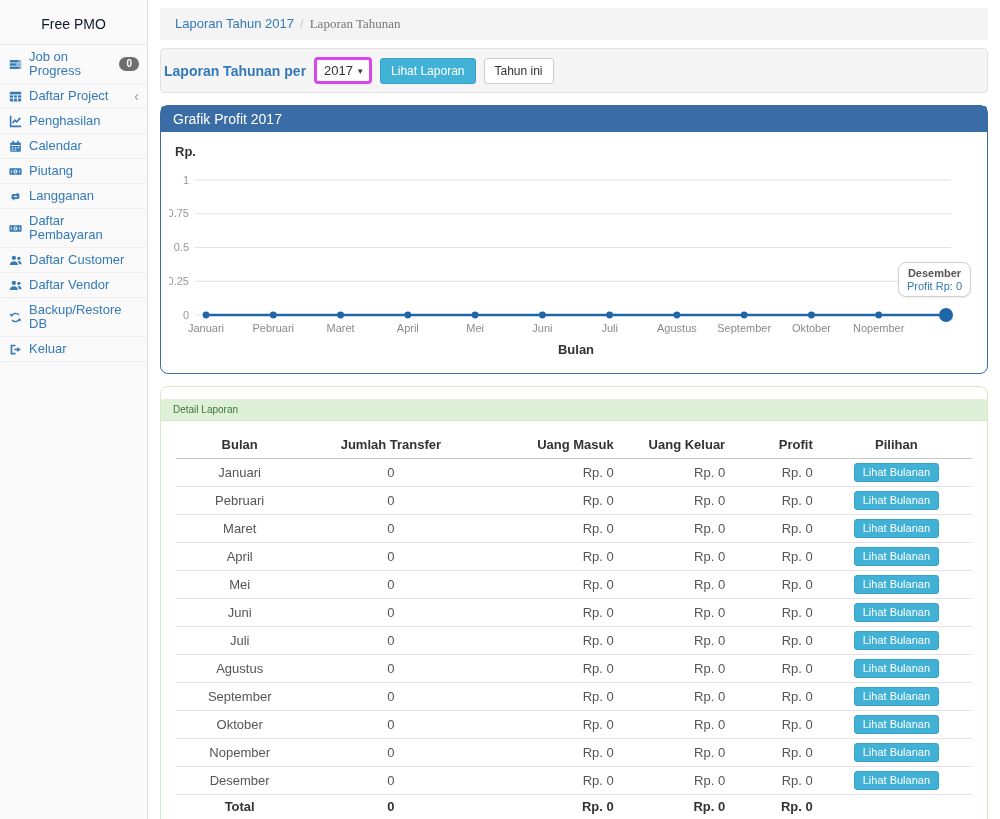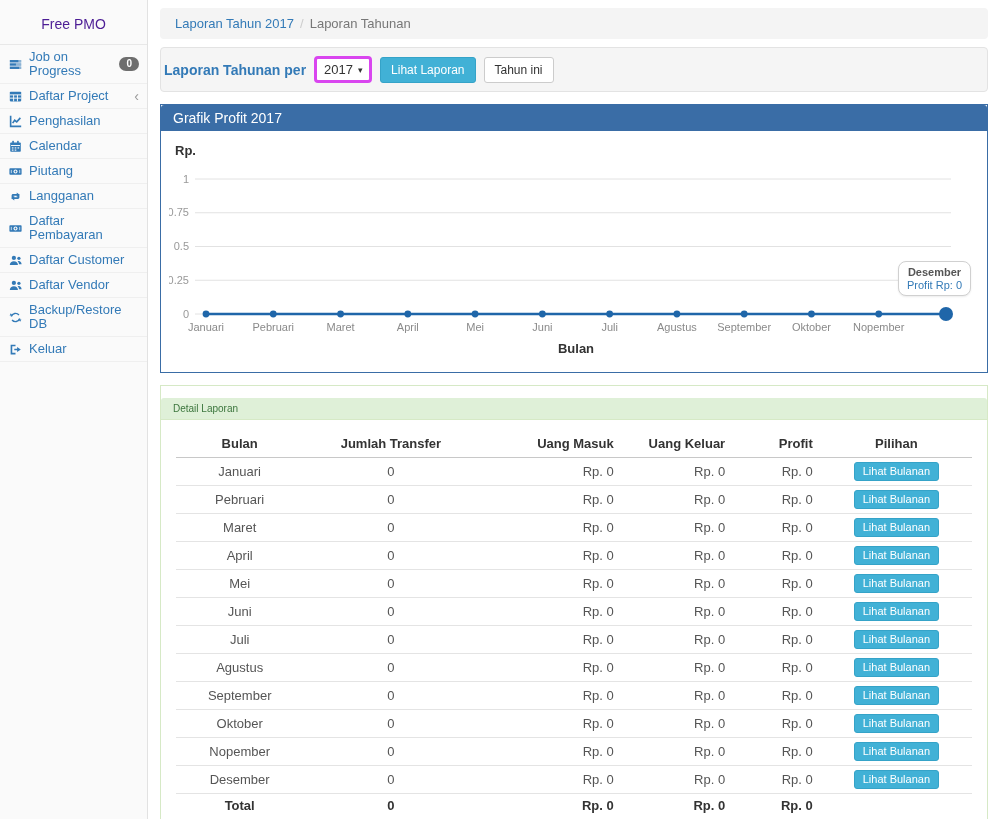--- a/index.html
+++ b/index.html
@@ -21,47 +21,47 @@
   .page{display:flex;min-height:786px;align-items:stretch;}
 
   
   .sidebar{flex:0 0 148px;width:148px;background:#fafafa;border-right:1px solid #e2e2e2;}
   .brand{padding:8px 0 6px;text-align:center;}
   .logo{width:58px;height:58px;margin:0 auto;border-radius:50%;border:2px solid #8a8a8a;
     display:flex;align-items:center;justify-content:center;background:#fff;}
   .logo-inner{width:46px;height:46px;border-radius:50%;background:#8a8a8a;color:#fff;
     display:flex;flex-direction:column;align-items:center;justify-content:center;
     font-size:9px;font-weight:bold;letter-spacing:.5px;outline:2px dotted #fff;outline-offset:-4px;}
-  .brand-name{margin-top:8px;color:#4c1d95;font-size:14px;}
+  .brand-name{margin-top:8px;color:#0f172a;font-size:14px;}
   .menu{border-top:1px solid #e8e8e8;margin-top:6px;}
   .menu-item{display:flex;align-items:center;gap:6px;padding:5px 8px;border-bottom:1px solid #efefef;
     color:var(--link);cursor:pointer;line-height:14px;}
   .menu-item .mi-icon{width:15px;height:13px;display:inline-flex;align-items:center;justify-content:center;flex:0 0 15px;}
   .menu-item svg{width:13px;height:13px;fill:currentColor;}
   .menu-item .badge{margin-left:auto;background:var(--badge);color:#fff;font-size:10px;font-weight:bold;
     padding:2px 7px;border-radius:10px;line-height:10px;}
   .menu-item .chevron{margin-left:auto;color:#999;font-size:14px;line-height:10px;}
 
   
   .content{flex:1;padding:8px 12px 16px;background:#fff;min-width:0;}
   .breadcrumb{background:#f4f4f4;border-radius:4px;padding:8px 15px;margin:0 0 8px 0;font-size:13px;}
   .breadcrumb .sep{color:#ccc;padding:0 6px;}
-  .breadcrumb .active{color:#777;}
+  .breadcrumb .active{color:#777;font-family:Liberation Serif, serif;}
 
   .well{background:#f5f5f5;border:1px solid #e3e3e3;border-radius:4px;padding:8px 3px;
     margin-bottom:12px;display:flex;align-items:center;}
   .filter-label{color:var(--link);font-weight:bold;font-size:14px;margin-right:8px;}
   .select{background:#fff;border:3px solid #d946ef;border-radius:4px;padding:3px 7px;width:58px;
     display:inline-flex;align-items:center;justify-content:space-between;color:#333;cursor:pointer;}
   .select .caret{font-size:9px;color:#333;margin-left:5px;}
   .btn{font-size:12px;padding:5px 10px;border-radius:3px;margin-left:8px;cursor:pointer;line-height:14px;text-align:center;}
   .btn-info{background:var(--info);border:1px solid var(--info-border);color:#fff;}
   .btn-default{background:#fff;border:1px solid #ccc;color:#333;}
 
-  .panel{border-radius:0;margin-bottom:12px;background:#fff;}
+  .panel{border-radius:8px;margin-bottom:12px;background:#fff;}
   .panel-primary{border:1px solid var(--primary);}
   .panel-primary>.panel-heading{background:var(--primary);color:#fff;padding:5px 12px;font-size:14px;
     border-radius:3px 3px 0 0;}
   .panel-success{border:1px solid var(--success-border);}
   .panel-success>.panel-heading{background:var(--success-bg);color:var(--success-text);padding:5px 12px;
     font-size:10px;border-bottom:1px solid var(--success-border);border-radius:3px 3px 0 0;margin-top:12px;}
   .chart-body{padding:8px;position:relative;}
   .chart-wrap{position:relative;}
   .chart-wrap svg{display:block;width:100%;height:auto;}
   .chart-tooltip{position:absolute;background:#fff;border:1px solid #d0d0d0;border-radius:8px;

